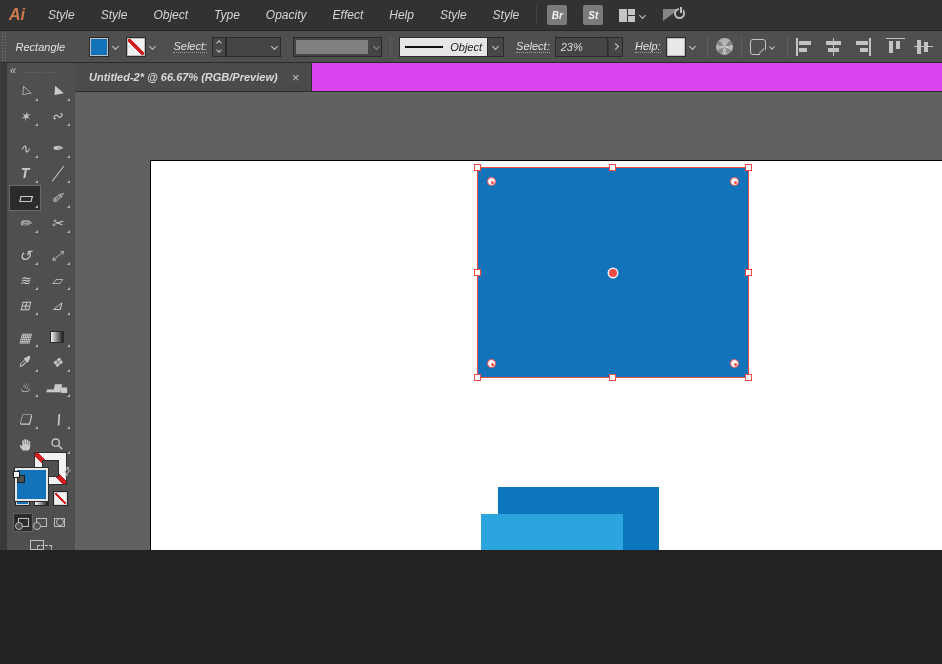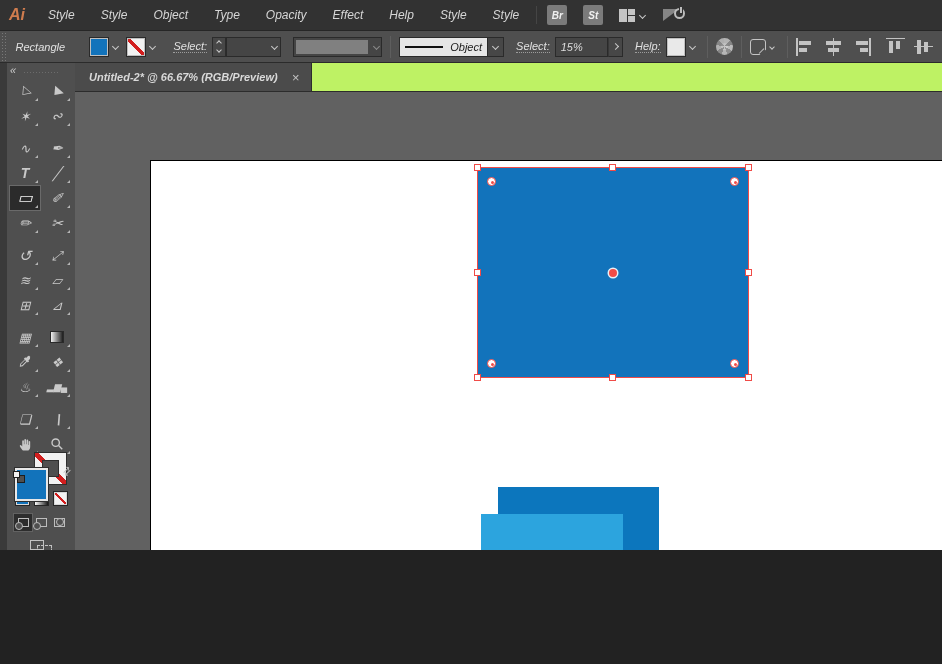--- a/index.html
+++ b/index.html
@@ -110,21 +110,21 @@
   .mode .mi{position:relative;display:block;width:11px;height:9px;border:1.2px solid #bdbdbd;}
   .mode .mi::after{content:'';position:absolute;width:6px;height:6px;border:1.2px solid #bdbdbd;border-radius:50%;
                    background:#4f4f4f;left:-4px;bottom:-4px;}
   .mode.inside .mi::after{left:1px;bottom:0px;}
   .mode.behind .mi{z-index:2;background:#4f4f4f;}
   .screenmode{position:relative;width:22px;height:16px;margin-top:4px;}
   .screenmode .r1{position:absolute;left:0;bottom:0;width:14px;height:10px;border:1.4px solid #c3c3c3;background:#4f4f4f;}
   .screenmode .r2{position:absolute;right:0;top:0;width:15px;height:10px;border:1.4px dashed #c3c3c3;}
 
   
-  .tabrow{position:absolute;left:75px;top:63px;right:0;height:29px;background:#bef264;border-bottom:1px solid #2c2c2c;display:flex;}
+  .tabrow{position:absolute;left:75px;top:63px;right:0;height:29px;background:#d946ef;border-bottom:1px solid #2c2c2c;display:flex;}
   .tab{height:100%;background:#4b4b4b;display:flex;align-items:center;gap:14px;padding:0 12px 0 14px;
        border-right:1px solid #2d2d2d;font-size:11px;font-weight:700;color:#d9d9d9;}
   .tab-close{font-size:13px;font-weight:400;color:#c2c2c2;line-height:1;}
 
   .canvas{position:absolute;left:75px;top:92px;right:0;bottom:0;background:#616161;overflow:hidden;}
   .artboard{position:absolute;left:75px;top:68px;width:800px;height:480px;background:#ffffff;
             border:1px solid #000;border-bottom:2px solid #000;}
   .obj{position:absolute;}
   .sel-rect{left:403px;top:76px;width:270px;height:209px;outline:1px solid #f04b47;}
   .back-rect{left:423px;top:395px;width:161px;height:144px;}
@@ -209,21 +209,21 @@
     <span class="brushfield">
       <span class="brushline"></span>
       <span>Object</span>
     </span>
     <span class="chevbtn">
         <span class="chev"></span>
       </span>
 
     <span class="cb-link" style="margin:0 5px 0 12px;">Select:</span>
     <span class="field opacityfield">
-      <span>15%</span>
+      <span>23%</span>
     </span>
     <span class="subarrow">
         <span class="chev right"></span>
       </span>
 
     <span class="cb-link" style="margin:0 5px 0 12px;">Help:</span>
     <span class="swatch" style="background:#e9e9e9;"></span>
     <span class="chevcell">
         <span class="chev"></span>
       </span>

